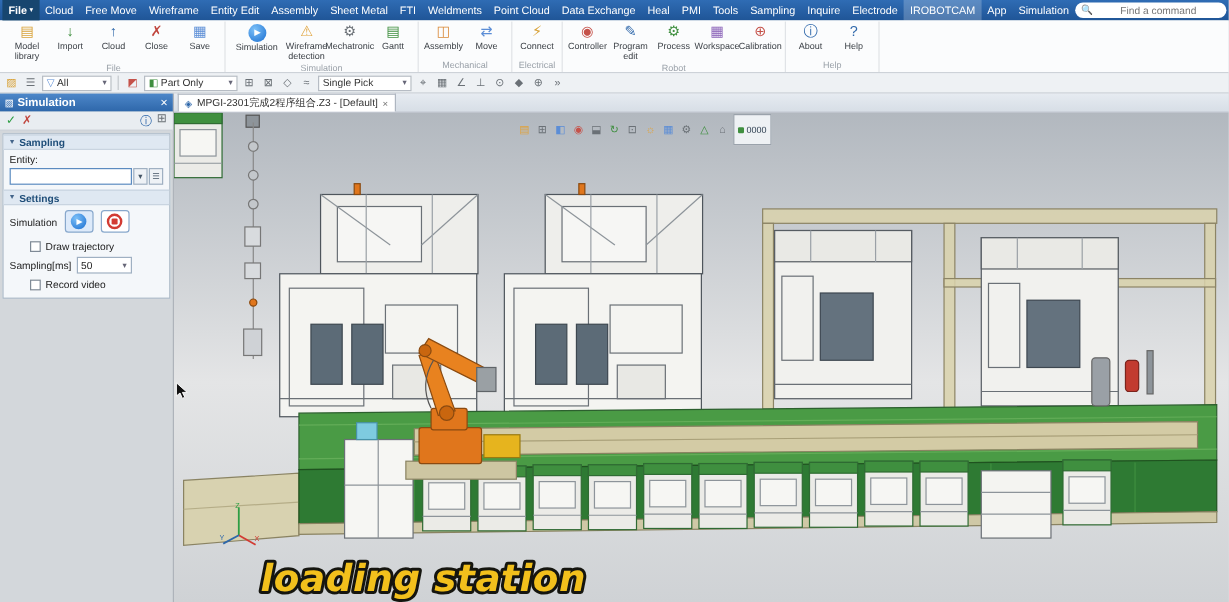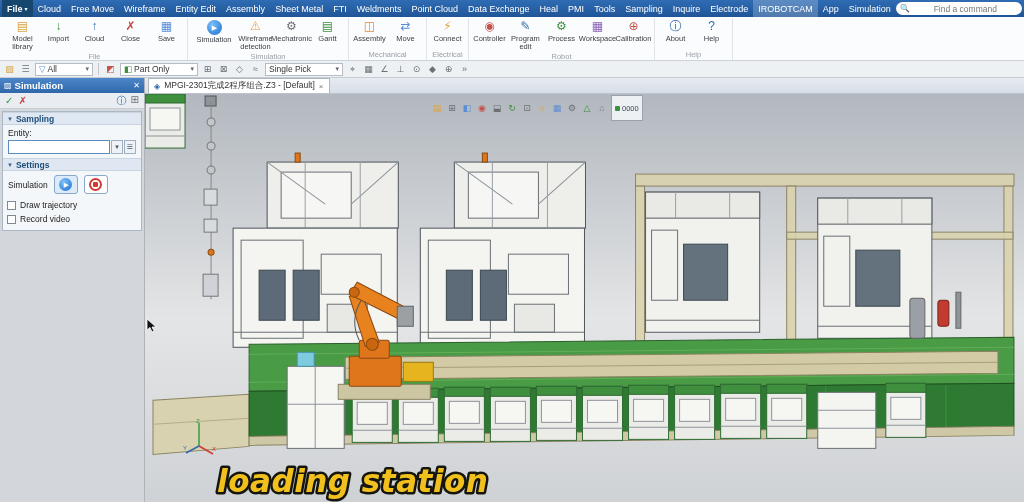--- a/index.html
+++ b/index.html
@@ -50,21 +50,21 @@
   .prow { font-size:8.5px; color:#222; padding:3px 5px 1px; }
   .entity-row { display:flex; align-items:center; gap:1px; padding:1px 5px 4px; }
   .entity-row input { flex:1; height:14px; border:1px solid #5b8bc0; font-size:8.5px; padding:0 2px; min-width:0; font-family:inherit; }
   .mini-btn { width:12px; height:14px; border:1px solid #9fb0c2; background:#eef2f6; font-size:7px; display:flex; align-items:center; justify-content:center; color:#456; }
   .sim-row { display:flex; align-items:center; gap:6px; padding:4px 5px; font-size:8.5px; color:#222; }
   .pbtn { width:24px; height:19px; border:1px solid #88a8cc; border-radius:3px; background:#ddeafa; display:flex; align-items:center; justify-content:center; }
   .pbtn.stop { background:#fff; }
   .pcirc { width:13px; height:13px; border-radius:50%; background:radial-gradient(circle at 35% 30%,#7cc0f8,#1a6ed0); color:#fff; font-size:6.5px; display:flex; align-items:center; justify-content:center; padding-left:1px; }
   .scirc { width:13px; height:13px; border-radius:50%; border:2px solid #d23b33; display:flex; align-items:center; justify-content:center; }
   .sdot { width:5px; height:5px; background:#d23b33; border-radius:1px; }
-  .chk-row { display:flex; align-items:center; gap:4px; padding:2px 4px; font-size:8.5px; color:#222;text-align:center; }
+  .chk-row { display:flex; align-items:center; gap:4px; padding:2px 22px; font-size:8.5px; color:#222;text-align:center; }
   .chk { width:9px; height:9px; border:1px solid #7f8a96; background:#fff; }
   .samp-row { display:flex; align-items:center; gap:4px; padding:2px 5px; font-size:8.5px; color:#222; }
   .combo { width:46px; height:14px; border:1px solid #9fb0c2; background:#fff; display:flex; align-items:center; padding:0 3px; font-size:8.5px; }
   .pfill { flex:1; }
 
   
   .vparea { flex:1; display:flex; flex-direction:column; position:relative; }
   .doctabs { height:16px; background:linear-gradient(#e6ebf1,#d7dee6); border-bottom:1px solid #bcc3cc; display:flex; align-items:flex-end; padding-left:3px; }
   .doctab { height:15px; background:#fff; border:1px solid #aeb6c0; border-bottom:none; display:flex; align-items:center; gap:4px; padding:0 5px; font-size:8.5px; color:#333; white-space:nowrap; }
   .doctab .dicon { color:#2e67aa; font-size:8px; }
@@ -297,20 +297,27 @@
         <span class="pbtn stop">
             <span class="scirc">
               <span class="sdot"></span>
             </span>
           </span>
       </div>
       <div class="chk-row">
         <span class="chk"></span>
         <span>Draw trajectory</span>
       </div>
+      <div class="samp-row">
+        <span>Sampling[ms]</span>
+        <span class="combo">
+          <span>50</span>
+          <span class="tdd-caret">▾</span>
+        </span>
+      </div>
       <div class="chk-row">
         <span class="chk"></span>
         <span>Record video</span>
       </div>
     </div>
     <div class="pfill"></div>
   </div>
 
   <div class="vparea">
     <div class="doctabs">

